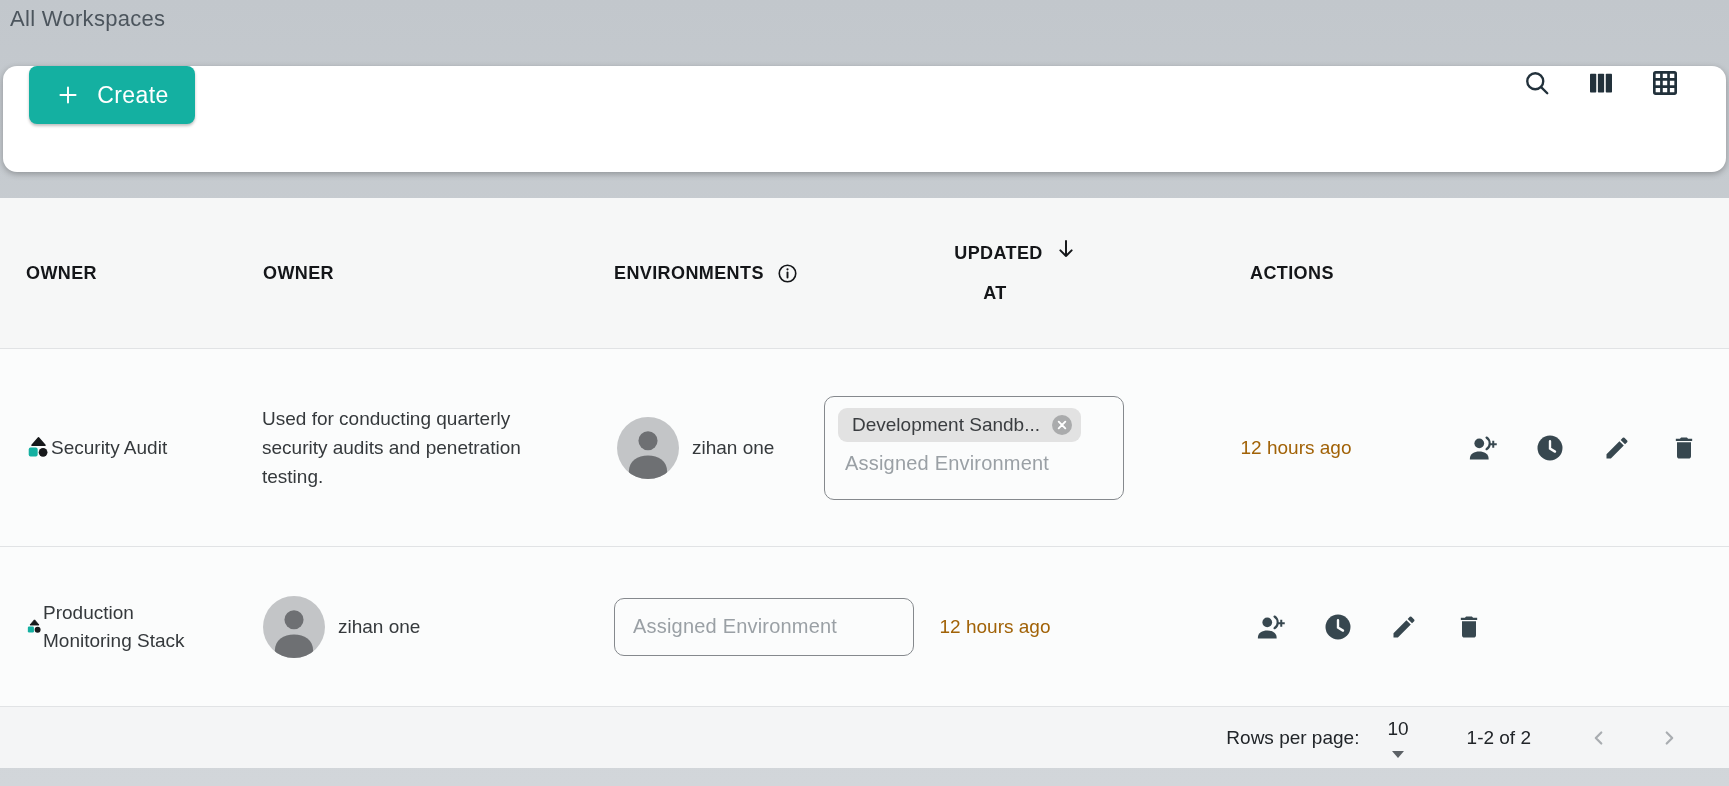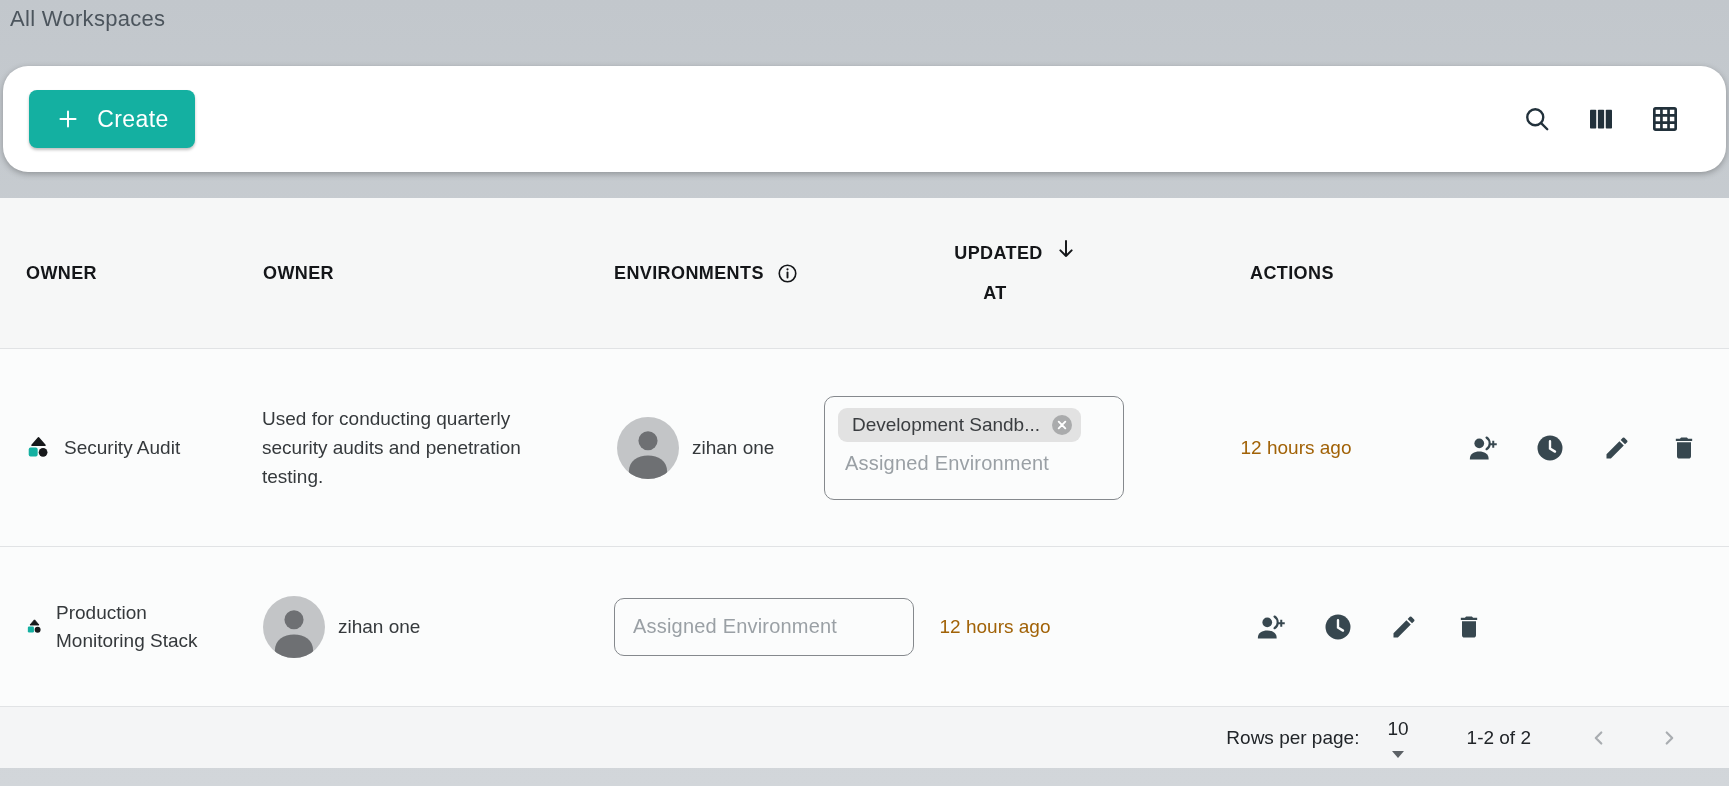--- a/index.html
+++ b/index.html
@@ -9,22 +9,22 @@
     background:linear-gradient(180deg,#c2c7cc 0%,#ccd1d5 60%,#d2d6da 100%);
     color:#32363a;
   }
   .page-title{
     padding:6px 16px 0 10px;
     font-size:22px; font-weight:500; color:#4c555d; letter-spacing:.3px;
   }
   
   .toolbar{
     margin:34px 3px 0 3px; height:106px; background:#ffffff;
-    border-radius:25px; box-shadow:0 2px 6px rgba(0,0,0,.28);
-    display:flex; align-items:center; justify-content:space-between;
+    border-radius:14px; box-shadow:0 2px 6px rgba(0,0,0,.28);
+    display:flex; align-items:flex-start; justify-content:space-between;
     padding:0 44px 0 26px;
   }
   .create-btn{
     display:flex; align-items:center; gap:16px;
     background:var(--accent,#14b0a1); color:#fff; border:none; cursor:pointer;
     width:166px; height:58px; border-radius:8px; justify-content:center;
     font-family:"Liberation Sans",sans-serif; font-size:23px; letter-spacing:.4px;
     box-shadow:0 2px 3px rgba(0,0,0,.25);
   }
   .toolbar-icons{ display:flex; align-items:center; gap:30px; color:#22313b; }
@@ -44,21 +44,21 @@
   .th-desc{ padding-left:26px; }
   .th-owner{ padding-left:27px; }
   .th-env{ padding-left:24px; gap:12px; }
   .th-updated{ flex-direction:column; justify-content:center; line-height:40px; }
   .th-updated .line1{ display:flex; align-items:center; gap:10px;margin-left:43px; }
   .th-actions{ padding-left:60px; }
   .sort-arrow{ position:relative; top:-4px; }
   .row{ background:#fbfcfc; border-top:1px solid #e1e3e5; font-size:19px; color:#35393c; }
   .row-0{ height:198px; }
   .row-1{ height:160px; }
-  .cell-name{ display:flex; align-items:center; gap:13px; padding-left:26px; line-height:28px; }
+  .cell-name{ display:flex; align-items:center; padding-left:26px; line-height:28px; }
   .cell-name .nm{ max-width:172px; }
   .cell-desc{ padding-left:26px; padding-right:36px; line-height:29px; }
   .cell-owner{ display:flex; align-items:center; gap:13px; padding-left:27px; }
   .avatar{ width:62px; height:62px; border-radius:50%; background:#c3c5c7; overflow:hidden;
     display:flex; align-items:center; justify-content:center; flex:0 0 62px; }
   .env-box{
     margin-left:24px; width:300px; border:1.5px solid #85898d; border-radius:10px;
     background:transparent; padding:11px 13px;
   }
   .env-box.tall{ height:104px; }

